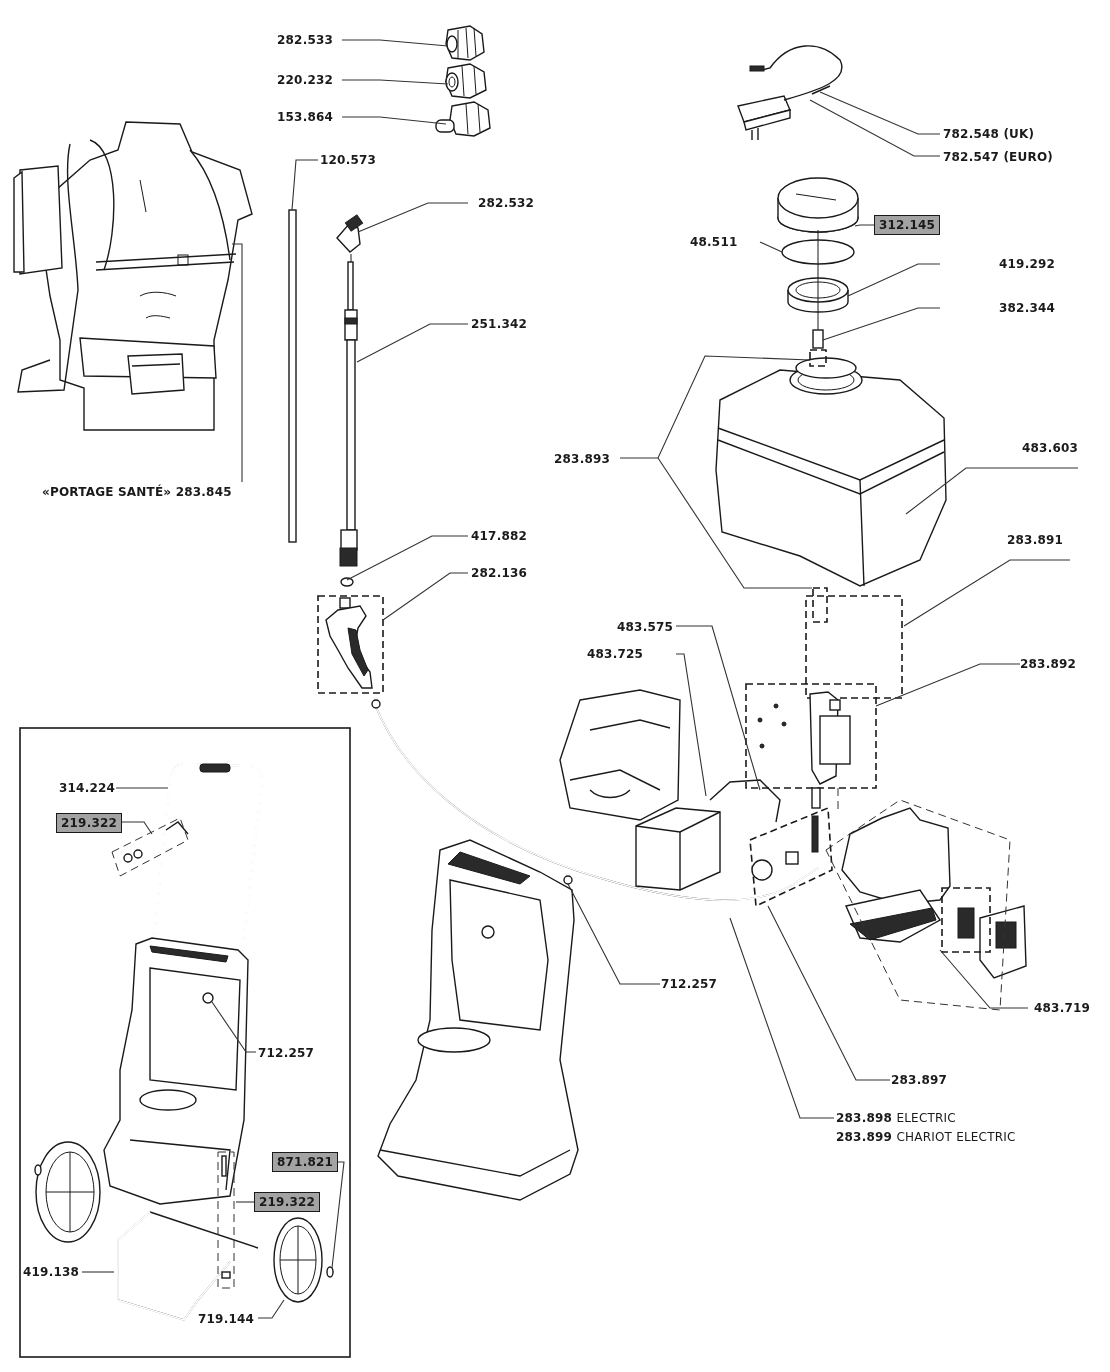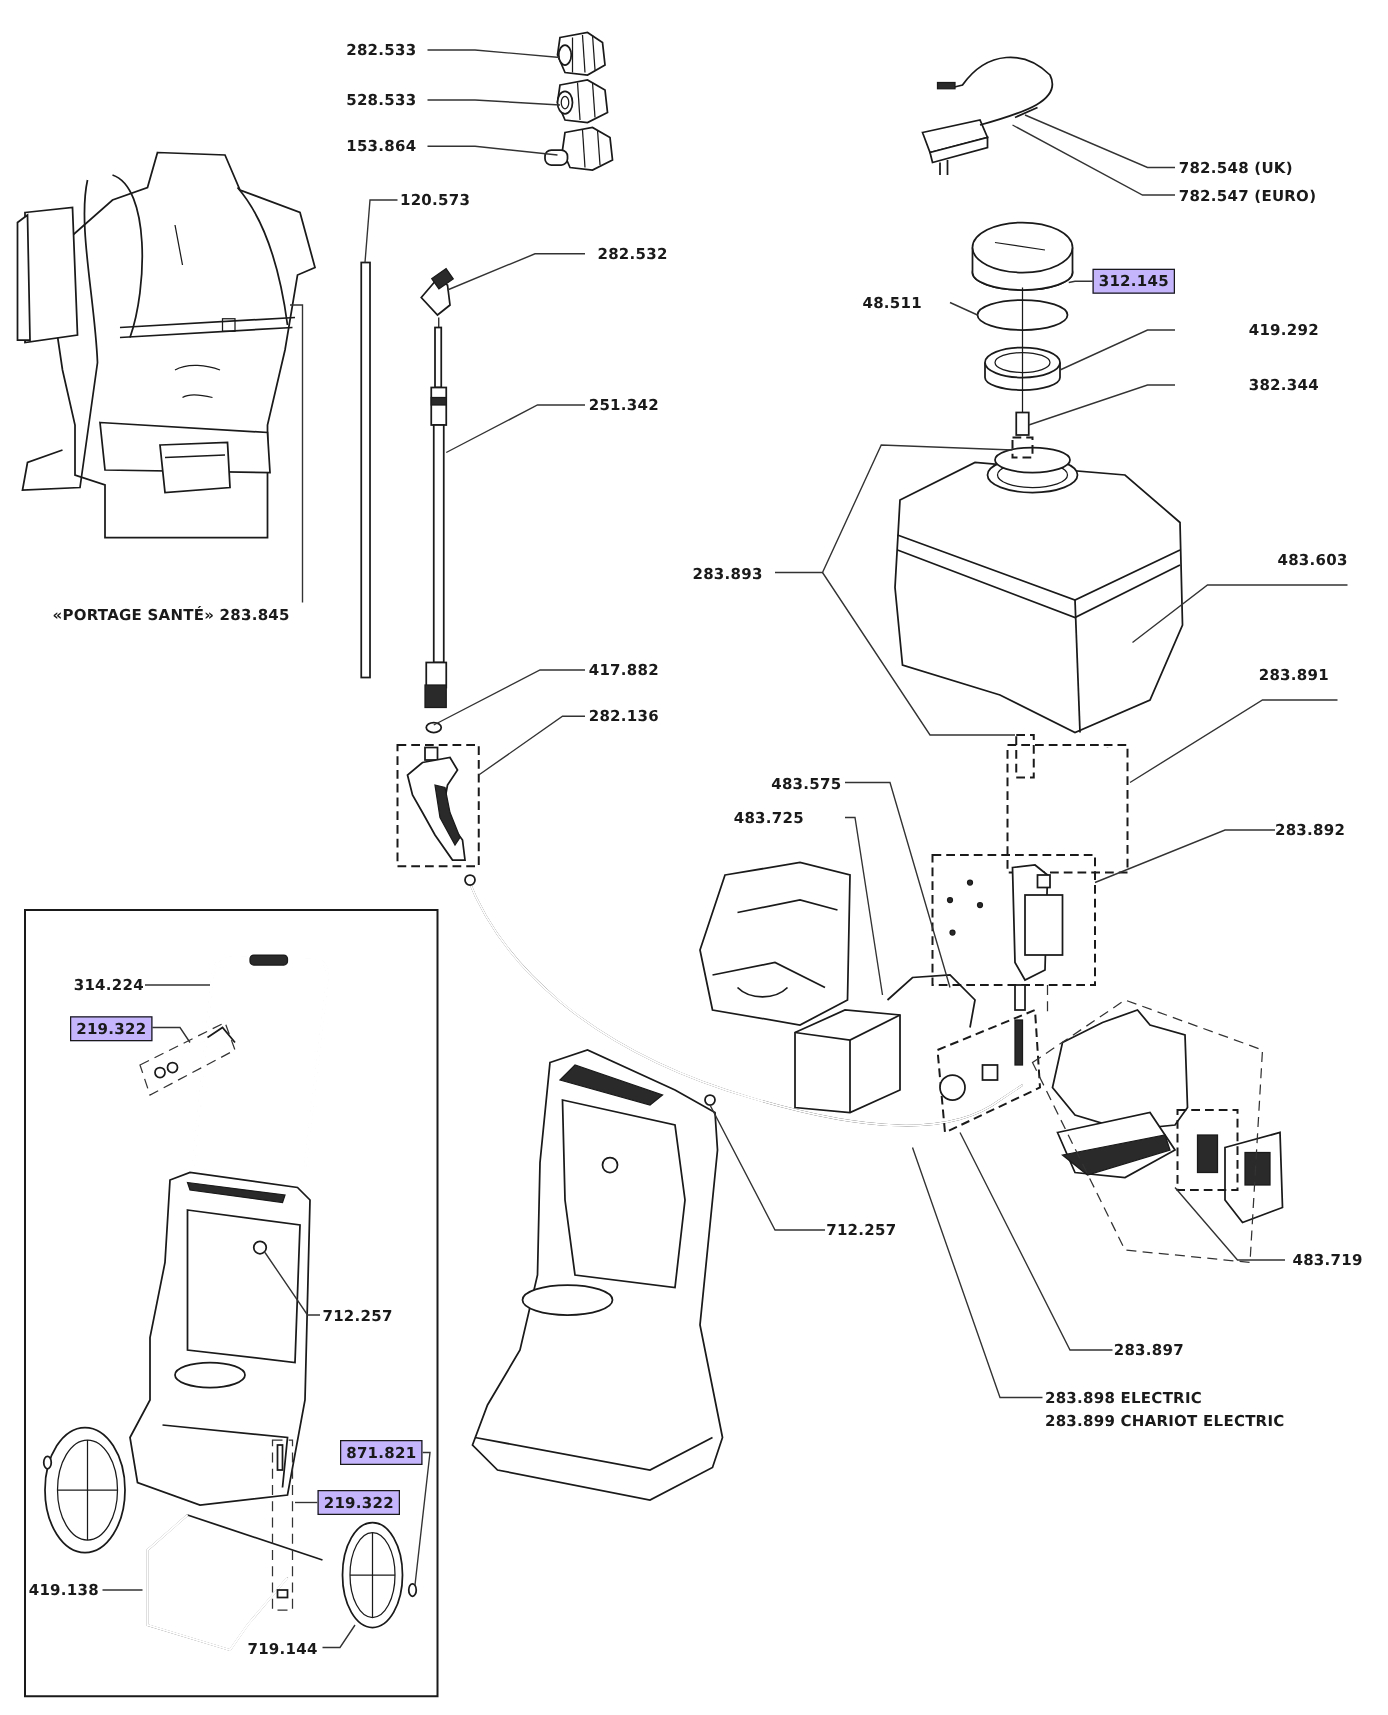--- a/index.html
+++ b/index.html
@@ -1,21 +1,21 @@
 <!DOCTYPE html>
 <html><head>
 <meta charset="utf-8">
 <style>
   html, body { margin: 0; padding: 0; background: #ffffff; }
   body { width: 1110px; height: 1372px; position: relative; overflow: hidden;
          font-family: "DejaVu Sans", "Liberation Sans", sans-serif; color: #1a1a1a; }
   svg#diagram { position: absolute; left: 0; top: 0; }
   .lbl { position: absolute; font-weight: bold; font-size: 12px; letter-spacing: 0.2px; white-space: nowrap; line-height: 16px; }
-  .lbl.boxed { border: 1.4px solid #1a1a1a; padding: 1px 4px; background: #c4b5fd; }
-  .lbl .reg { font-weight: bold; }
+  .lbl.boxed { border: 1.4px solid #1a1a1a; padding: 1px 4px; background: #a3a3a3; }
+  .lbl .reg { font-weight: normal; }
   .stroke { fill: none; stroke: #1a1a1a; stroke-width: 1.4; }
   .thin { fill: none; stroke: #1a1a1a; stroke-width: 1; }
   .lead { fill: none; stroke: #333; stroke-width: 1.1; }
   .dash { fill: none; stroke: #1a1a1a; stroke-width: 1.6; stroke-dasharray: 7 4; }
   .dashthin { fill: none; stroke: #333; stroke-width: 1; stroke-dasharray: 8 5; }
   .part { fill: #fff; stroke: #1a1a1a; stroke-width: 1.4; }
   .dark { fill: #2a2a2a; stroke: #1a1a1a; stroke-width: 1; }
 </style>
 </head>
 <body>
@@ -250,21 +250,21 @@
   <path class="dashthin" d="M218 1152 L234 1152 L234 1288 L218 1288 Z"></path>
   <rect class="part" x="222" y="1272" width="8" height="6"></rect>
   <rect class="part" x="222" y="1156" width="4" height="20"></rect>
   <path class="lead" d="M236 1202 L254 1202"></path>
   <path class="lead" d="M82 1272 L114 1272"></path>
   <path class="lead" d="M258 1318 L272 1318 L284 1300"></path>
   <path class="lead" d="M338 1162 L344 1162 L332 1268"></path>
 </svg>
 
 <div class="lbl" style="left:277px;top:32px">282.533</div>
-<div class="lbl" style="left:277px;top:72px">528.533</div>
+<div class="lbl" style="left:277px;top:72px">220.232</div>
 <div class="lbl" style="left:277px;top:109px">153.864</div>
 <div class="lbl" style="left:320px;top:152px">120.573</div>
 <div class="lbl" style="left:478px;top:195px">282.532</div>
 <div class="lbl" style="left:471px;top:316px">251.342</div>
 <div class="lbl" style="left:42px;top:484px">«PORTAGE SANTÉ» 283.845</div>
 <div class="lbl" style="left:471px;top:528px">417.882</div>
 <div class="lbl" style="left:471px;top:565px">282.136</div>
 
 <div class="lbl" style="left:943px;top:126px">782.548 (UK)</div>
 <div class="lbl" style="left:943px;top:149px">782.547 (EURO)</div>

